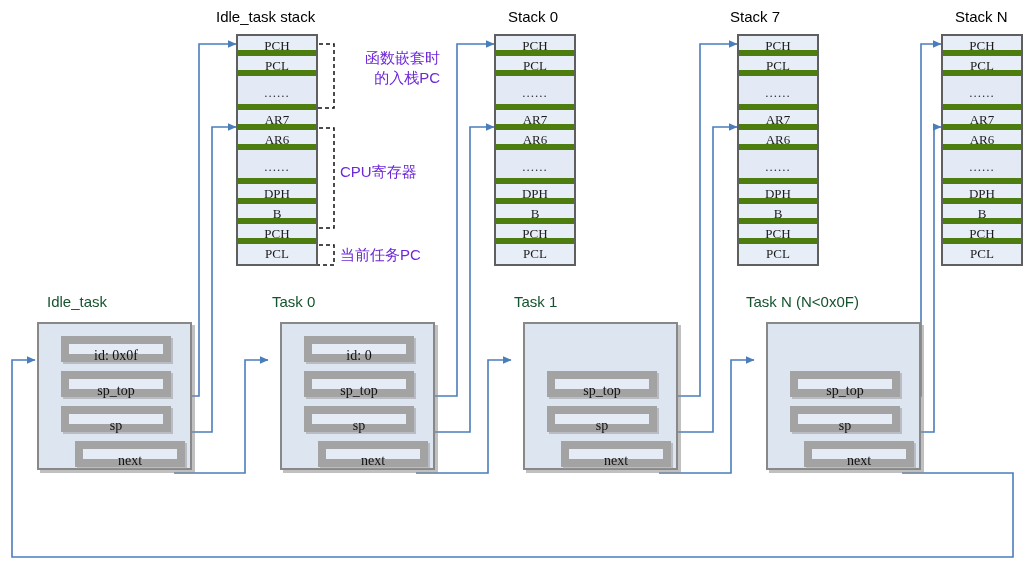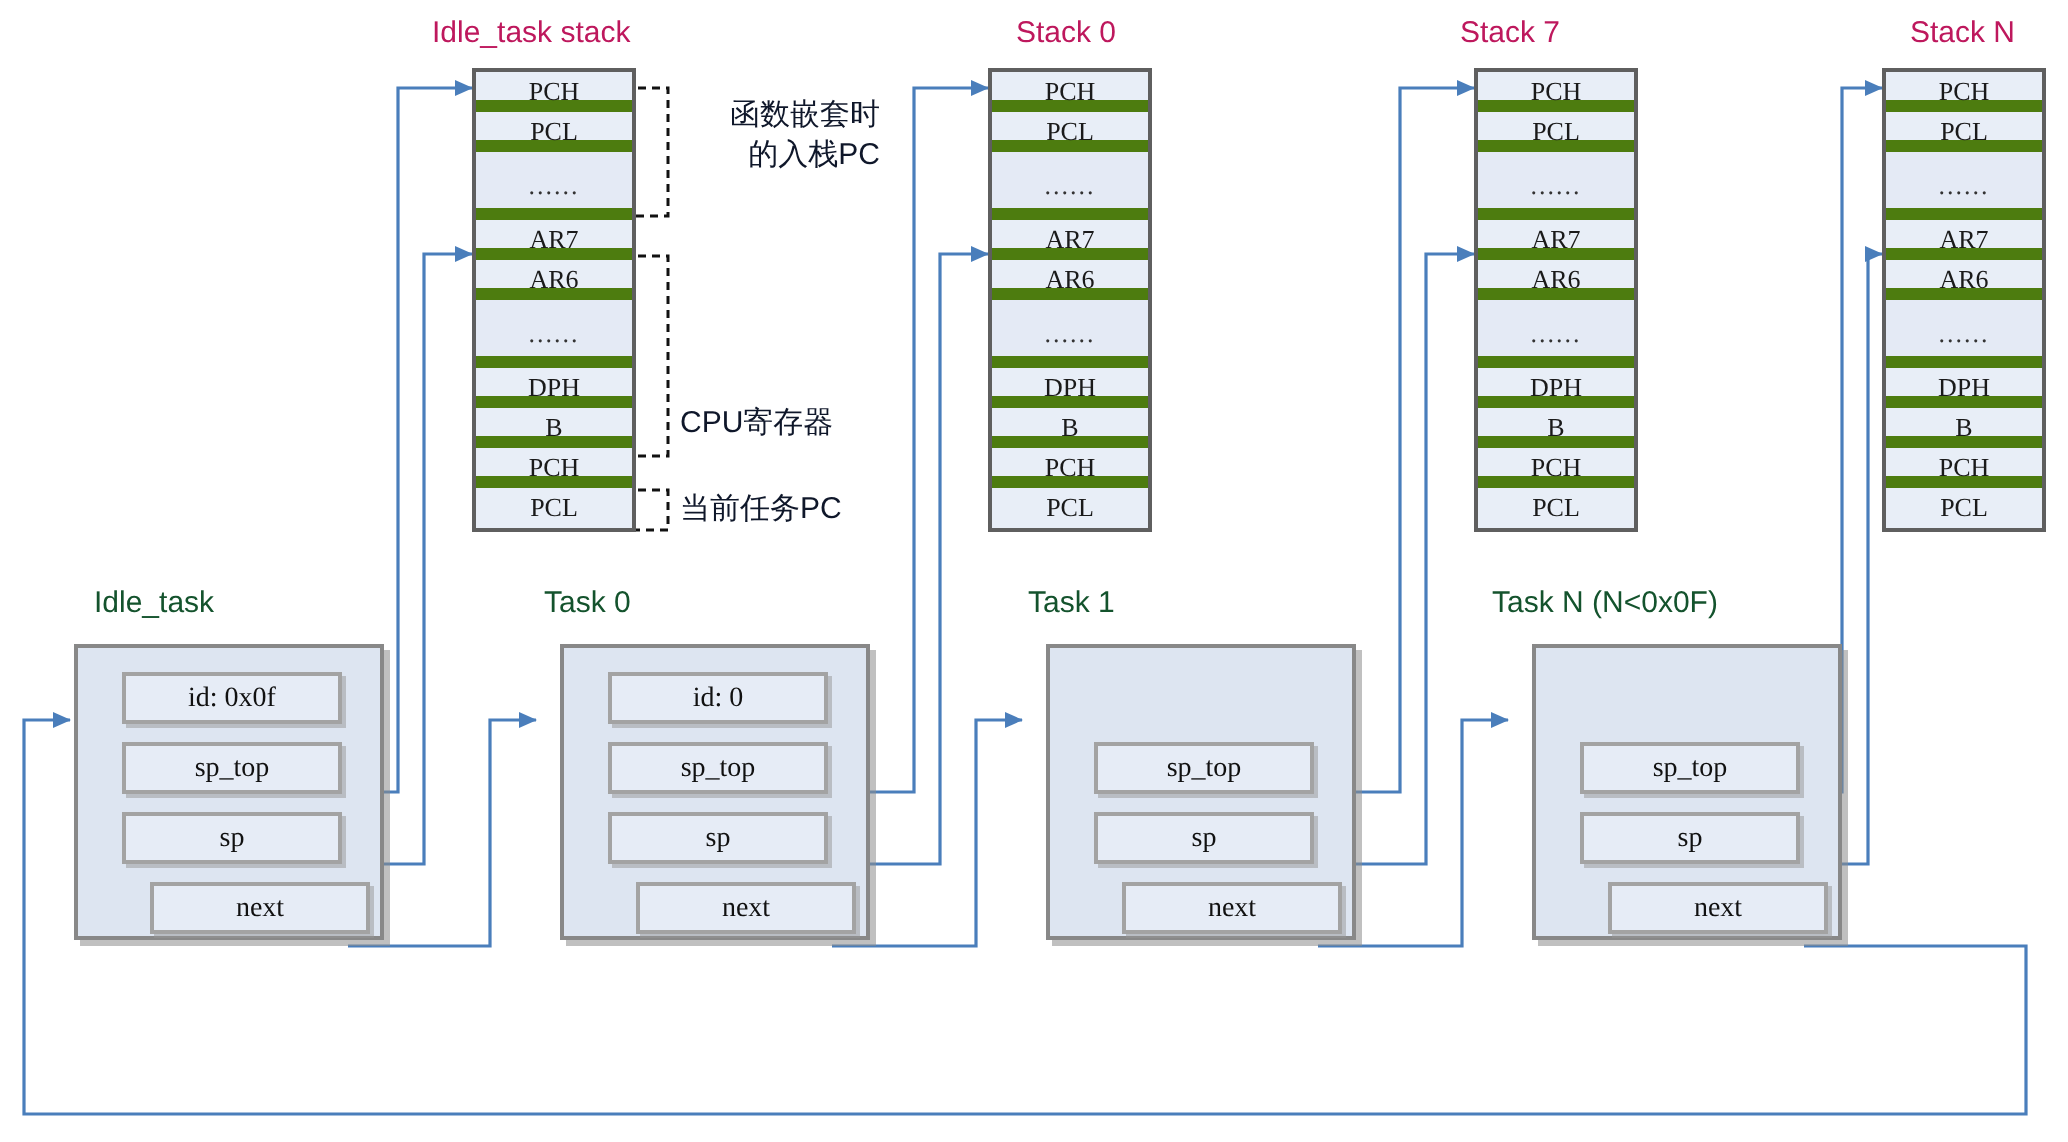--- a/index.html
+++ b/index.html
@@ -9,21 +9,21 @@
   }
   #root{position:absolute;left:0;top:0;width:1034px;height:571px;}
 
   svg#wires{position:absolute;left:0;top:0;width:1034px;height:571px;pointer-events:none;}
 
   
   .col-title{
     position:absolute;
     font-family:"Liberation Sans", sans-serif;
     font-size:15px;
-    color:#be185d;
+    color:#000000;
     white-space:nowrap;
     letter-spacing:0px;
     text-align:center;
   }
 
   
   .stack{
     position:absolute;
     width:82px;
     border:2px solid #5f5f5f;
@@ -61,21 +61,21 @@
     box-shadow:3px 3px 0 rgba(140,140,140,.55);
   }
   .field{
     position:absolute;
     left:22px;
     width:110px;
     height:26px;
     line-height:24px;
     text-align:center;
     background:#e6ecf6;
-    border:2px solid #a3a3a3;
+    border:8px solid #a3a3a3;
     box-sizing:border-box;
     font-family:"Liberation Serif", serif;
     font-size:14px;
     color:#111;
     box-shadow:2px 2px 0 rgba(150,150,150,.5);
   }
   .f0{top:12px;}
   .f1{top:47px;}
   .f2{top:82px;}
   .f3{top:117px;margin-left:14px;}
@@ -86,21 +86,21 @@
     font-size:15px;
     color:#14532d;
     white-space:nowrap;
   }
 
   
   .anno{
     position:absolute;
     font-family:"Liberation Sans", sans-serif;
     font-size:15px;
-    color:#0f172a;
+    color:#6d28d9;
     line-height:20px;
     white-space:pre-line;
   }
 </style>
 </head>
 <body>
 
 <div id="root">
 
   <svg id="wires" viewBox="0 0 1034 571">
@@ -193,21 +193,21 @@
     <div class="cell">AR6</div>
     <div class="cell tall">......</div>
     <div class="cell">DPH</div>
     <div class="cell">B</div>
     <div class="cell">PCH</div>
     <div class="cell last">PCL</div>
   </div>
 
   <div class="anno" style="left:340px;top:48px;text-align:right;width:100px;">函数嵌套时
 的入栈PC</div>
-  <div class="anno" style="left:340px;top:162px;margin-top:40px;">CPU寄存器</div>
+  <div class="anno" style="left:340px;top:162px;">CPU寄存器</div>
   <div class="anno" style="left:340px;top:245px;">当前任务PC</div>
 
   <div class="task-title" style="left:47px;top:293px;">Idle_task</div>
   <div class="task-title" style="left:272px;top:293px;">Task 0</div>
   <div class="task-title" style="left:514px;top:293px;text-align:center;">Task 1</div>
   <div class="task-title" style="left:746px;top:293px;">Task N (N&lt;0x0F)</div>
 
   <div class="task" style="left:37px;top:322px;">
     <div class="field f0">id: 0x0f</div>
     <div class="field f1">sp_top</div>

